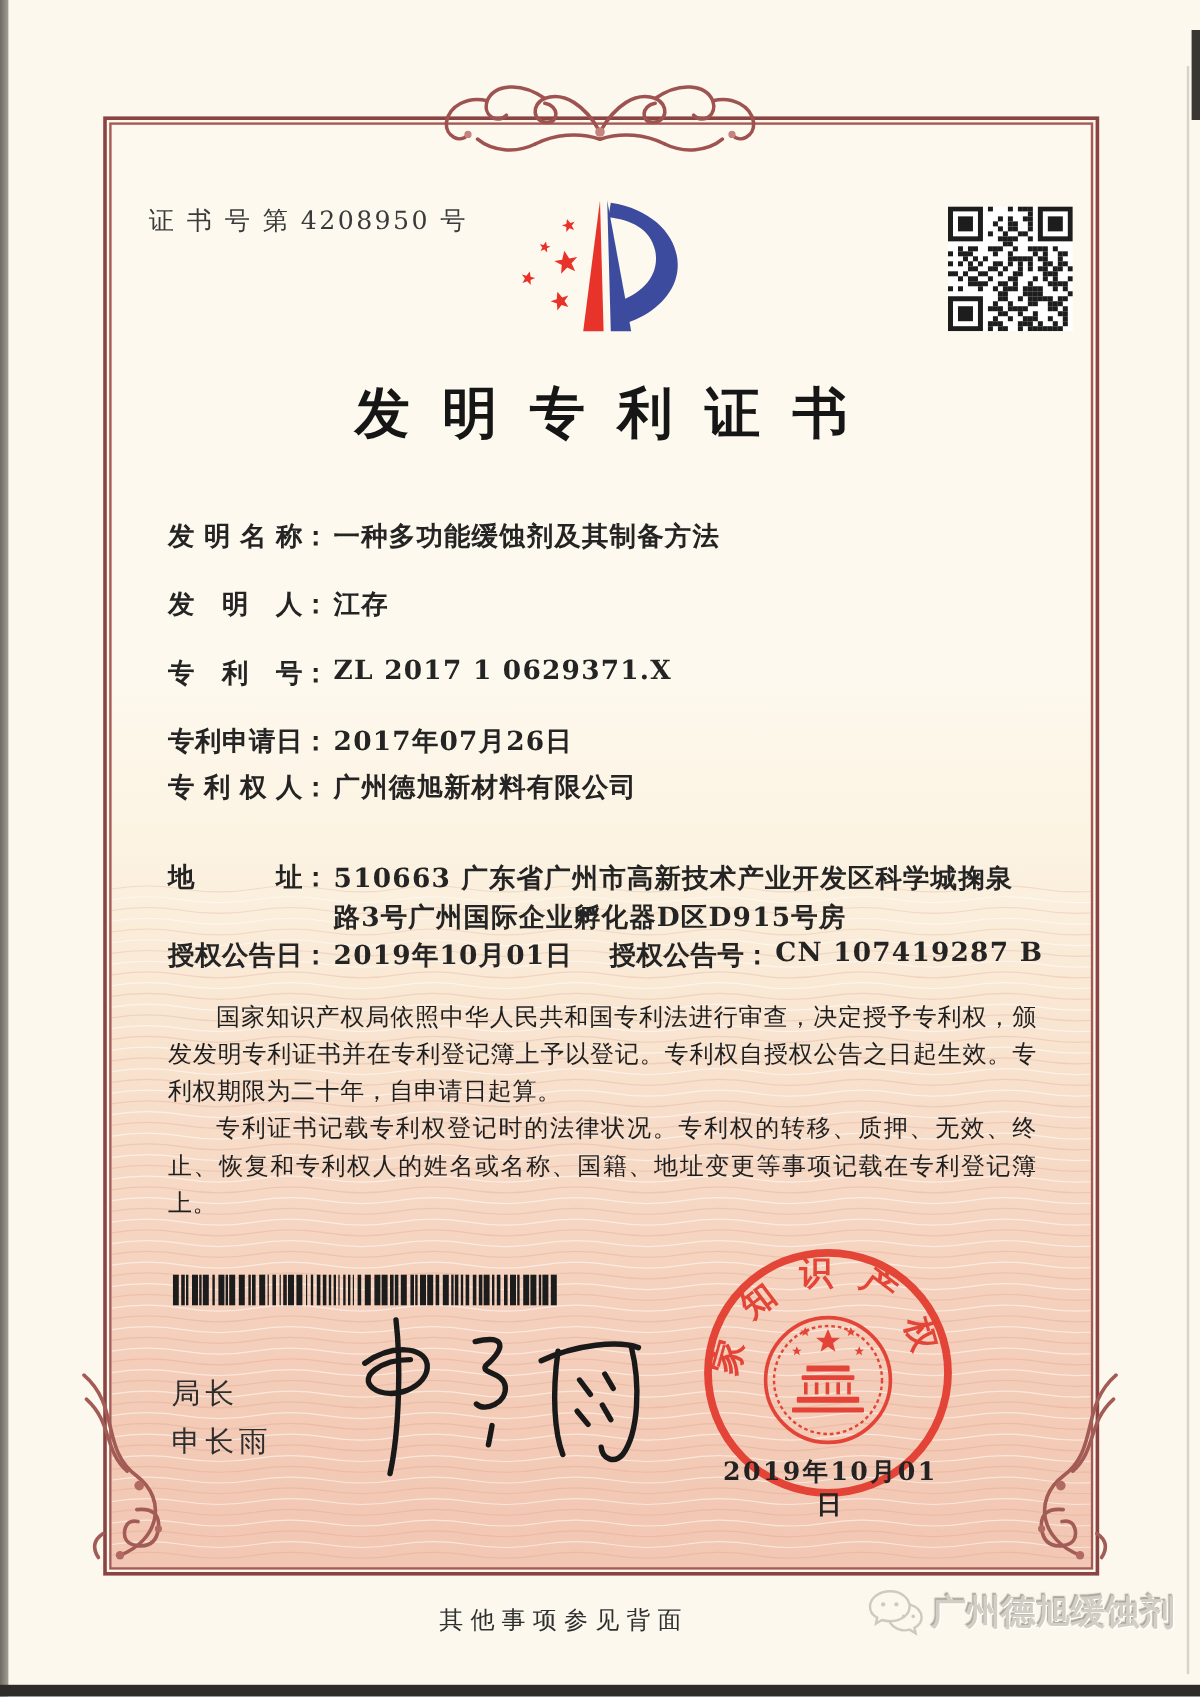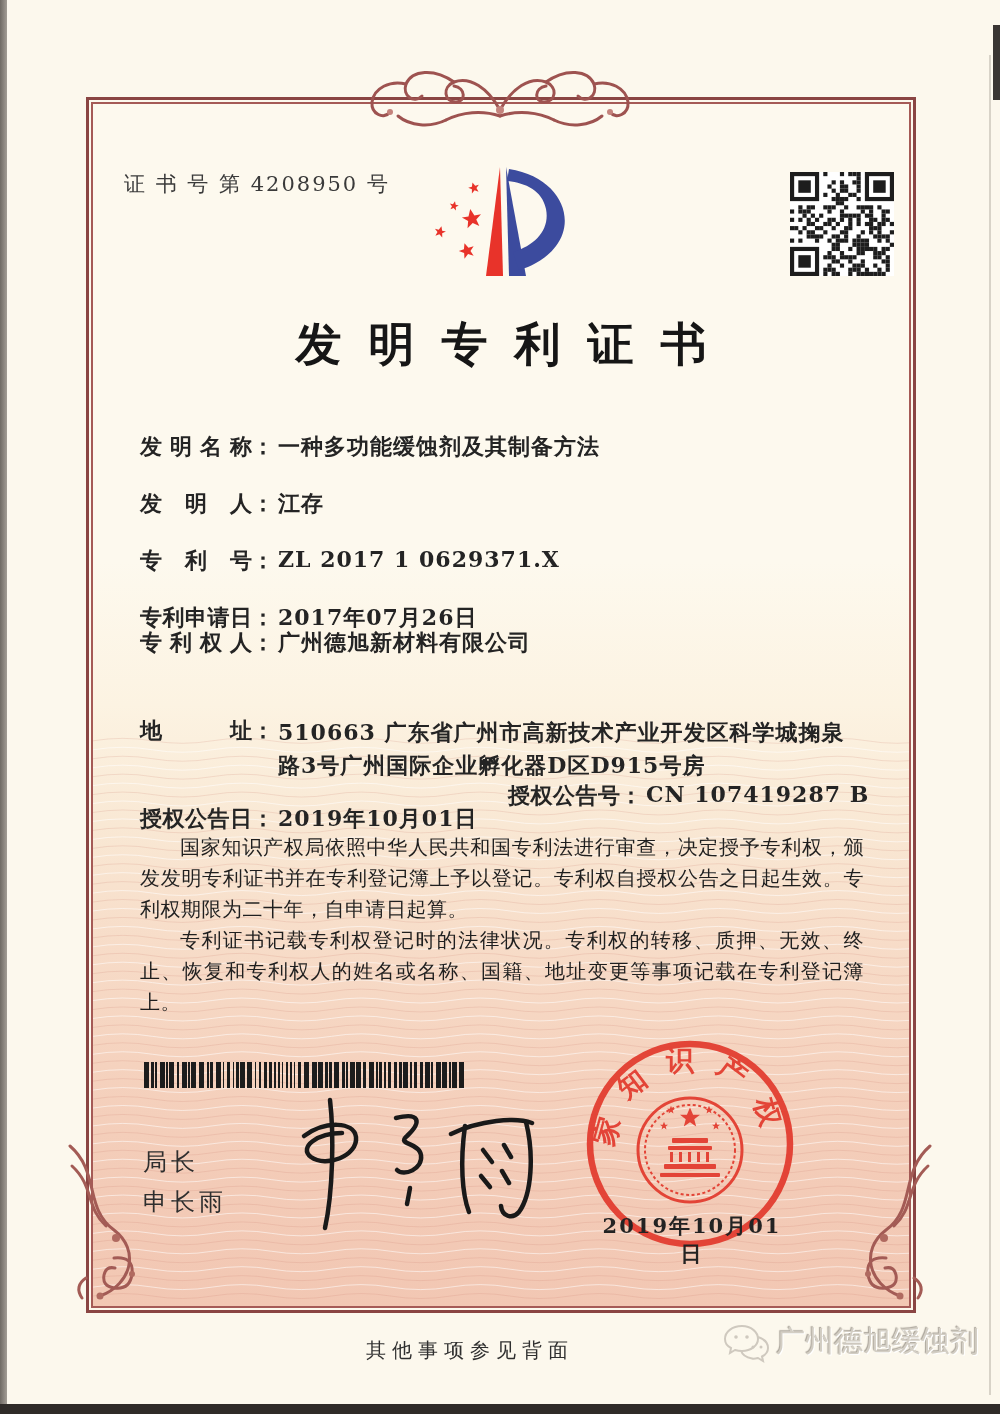--- a/index.html
+++ b/index.html
@@ -47,21 +47,21 @@
     font-size:24px;color:#2e2e2e;line-height:40px;letter-spacing:4px;}
   .signature{position:absolute;left:268px;top:1092px;width:290px;height:145px;}
 
   .seal{position:absolute;left:577px;top:1034px;width:226px;height:224px;mix-blend-mode:multiply;opacity:.94;}
   .seal-date{position:absolute;left:602px;top:1212px;width:180px;text-align:center;
     font-size:21px;font-weight:600;letter-spacing:2px;color:#232323;z-index:4;}
 
   .page-num{position:absolute;left:336px;top:1276px;width:264px;text-align:center;font-size:18px;letter-spacing:3px;color:#2c2c2c;}
   .back-note{position:absolute;left:320px;top:1337px;width:300px;text-align:center;font-size:20px;letter-spacing:6px;color:#2f2f2f;}
 
-  .watermark{position:absolute;left:722px;top:1322px;display:flex;align-items:flex-start;gap:6px;z-index:3;}
+  .watermark{position:absolute;left:722px;top:1322px;display:flex;align-items:flex-end;gap:6px;z-index:3;font-weight:bold;}
   .watermark .wm-text{font-family:"Liberation Sans","DejaVu Sans",sans-serif;font-size:29px;color:#d3cec4;
     text-shadow:1px 1px 0 #ffffff,-1px -1px 1px #aaa49a;}
 
   .orn{position:absolute;z-index:5;}
   .orn-top{left:350px;top:58px;width:300px;height:76px;}
   .orn-bl{left:56px;top:1138px;width:132px;height:172px;}
   .orn-br{left:812px;top:1138px;width:132px;height:172px;transform:scaleX(-1);}
 </style>
 </head>
 <body>
@@ -444,31 +444,31 @@
     <div class="row" style="top:546px">
       <span class="flabel">专利号</span>
         <span class="colon">：</span>
       <span class="fvalue">ZL 2017 1 0629371.X</span>
     </div>
     <div class="row" style="top:603px">
       <span class="flabel">专利申请日</span>
         <span class="colon">：</span>
       <span class="fvalue">2017年07月26日</span>
     </div>
-    <div class="row" style="top:628px">
+    <div class="row" style="top:641px">
       <span class="flabel">专利权人</span>
         <span class="colon">：</span>
       <span class="fvalue">广州德旭新材料有限公司</span>
     </div>
     <div class="row" style="top:716px">
       <span class="flabel">地址</span>
         <span class="colon">：</span>
       <span class="fvalue wrap">510663 广东省广州市高新技术产业开发区科学城掬泉路3号广州国际企业孵化器D区D915号房</span>
     </div>
-    <div class="row" style="top:804px">
+    <div class="row" style="top:781px">
       <span class="flabel">授权公告日</span>
         <span class="colon">：</span>
       <span class="fvalue">2019年10月01日</span>
     </div>
     <div class="row row2" style="top:781px">
       <span class="flabel">授权公告号</span>
         <span class="colon">：</span>
       <span class="fvalue">CN 107419287 B</span>
     </div>
 

